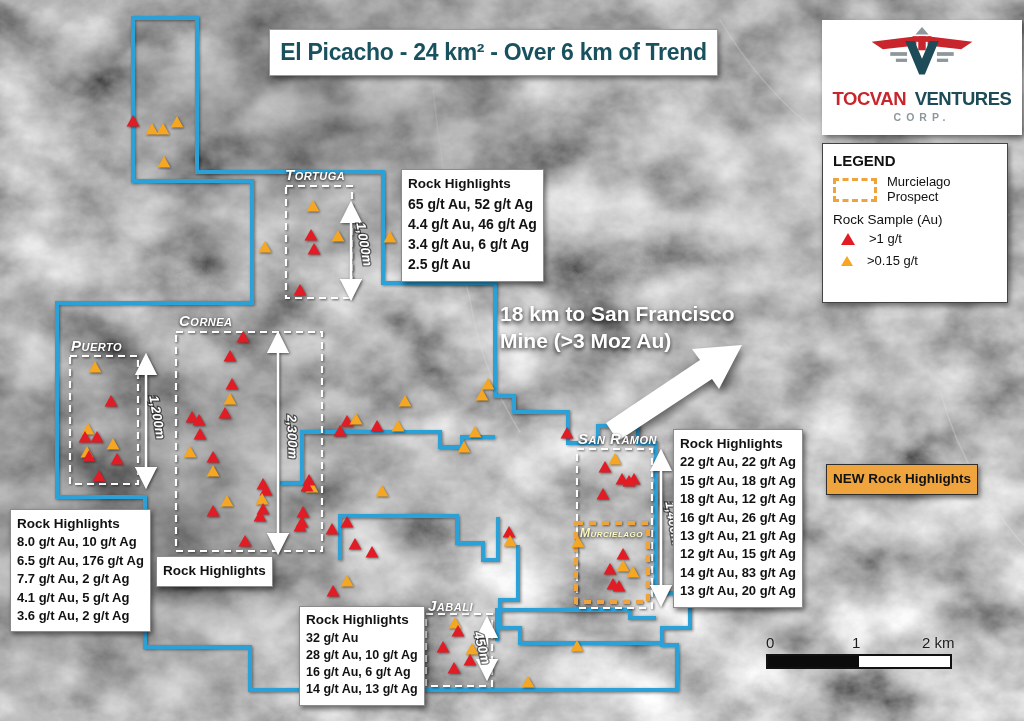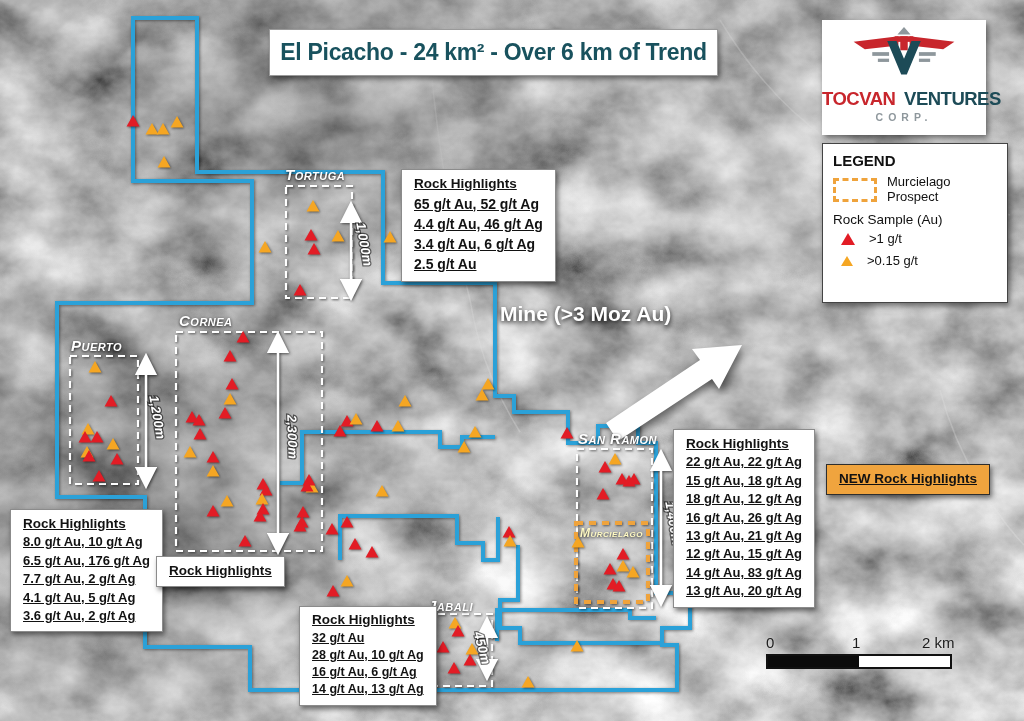--- a/index.html
+++ b/index.html
@@ -20,33 +20,33 @@
           paint-order:stroke;stroke:rgba(0,0,0,.55);stroke-width:2.5px;}
   
   .zlabel{position:absolute;z-index:3;color:#fff;font:italic 700 15px "Liberation Sans",sans-serif;
           font-variant:small-caps;letter-spacing:.5px;text-shadow:0 1px 3px rgba(0,0,0,.9);white-space:nowrap;}
   .zlabel.orange{color:#fef9c3;font-size:12px;}
   
   #dist-note{position:absolute;left:500px;top:300px;z-index:3;color:#fff;
      font:700 21px/1.3 "Liberation Sans",sans-serif;text-shadow:0 2px 4px rgba(0,0,0,.85);white-space:nowrap;}
   
   .hl-box{position:absolute;z-index:5;background:#fff;border:1px solid #8b8b8b;
-     box-shadow:2px 3px 5px rgba(0,0,0,.5);padding:4px 12px 6px;color:#121212;
-     font:700 13px/1.42 "Liberation Sans",sans-serif;white-space:nowrap;text-decoration:underline;}
+     box-shadow:2px 3px 5px rgba(0,0,0,.5);padding:4px 6px 6px;color:#121212;
+     font:700 13px/1.42 "Liberation Sans",sans-serif;white-space:nowrap;}
   .hl-box .hl-title{font-size:13.5px;}
   .hl-box.big{font-size:14px;line-height:1.45;}
   .hl-box.small{font-size:12.5px;line-height:1.38;}
   .hl-box.new{background:#F0A43E;border:1.5px solid #2e2e2e;}
   
   #title-banner{position:absolute;left:269px;top:29px;width:447px;height:45px;z-index:6;
      background:#fff;border:1px solid #9a9a9a;box-shadow:2px 3px 5px rgba(0,0,0,.45);
      display:flex;align-items:center;justify-content:center;text-align:center;}
   #title-banner span{color:#19525E;font:700 23px "Liberation Sans",sans-serif;letter-spacing:-.3px;}
   
-  #logo-card{position:absolute;left:822px;top:20px;width:164px;height:115px;z-index:6;
+  #logo-card{position:absolute;left:822px;top:20px;width:200px;height:115px;z-index:6;
      background:#fff;box-shadow:2px 3px 6px rgba(0,0,0,.5);text-align:center;}
   #logo-words{margin-top:2px;font:700 18.5px "Liberation Sans",sans-serif;letter-spacing:-.5px;white-space:nowrap;}
   #logo-words .w1{color:#C8262C;} #logo-words .w2{color:#1D4B57;margin-left:4px;}
   #logo-corp{color:#8E979C;font:700 10.5px "Liberation Sans",sans-serif;letter-spacing:5px;margin-top:1px;}
   
   #legend-card{position:absolute;left:822px;top:143px;width:186px;height:160px;z-index:6;
      background:#fff;border:1.5px solid #444;box-shadow:2px 3px 6px rgba(0,0,0,.5);
      padding:8px 10px;box-sizing:border-box;color:#111;}
   #legend-card .lg-head{font:800 15px "Liberation Sans",sans-serif;margin-bottom:6px;}
   .lg-row{display:flex;align-items:center;margin-bottom:7px;font:400 13px/1.15 "Liberation Sans",sans-serif;}
@@ -225,20 +225,21 @@
   </svg>
 
   <div class="zlabel" style="left:285px;top:166px;">Tortuga</div>
   <div class="zlabel" style="left:179px;top:312px;">Cornea</div>
   <div class="zlabel" style="left:71px;top:337px;">Puerto</div>
   <div class="zlabel" style="left:578px;top:430px;">San Ramon</div>
   <div class="zlabel orange" style="left:580px;top:526px;">Murcielago</div>
   <div class="zlabel" style="left:428px;top:597px;">Jabali</div>
 
   <div id="dist-note">
+    <div>18 km to San Francisco</div>
     <div>Mine (&gt;3 Moz Au)</div>
   </div>
 
   <div id="title-banner">
     <span>El Picacho - 24 km² - Over 6 km of Trend</span>
   </div>
 
   <div id="logo-card">
     <svg width="120" height="56" viewBox="0 0 120 60" style="margin-top:6px;">
       <polygon points="60,1 53,9 67,9" fill="#8E979C"></polygon>

